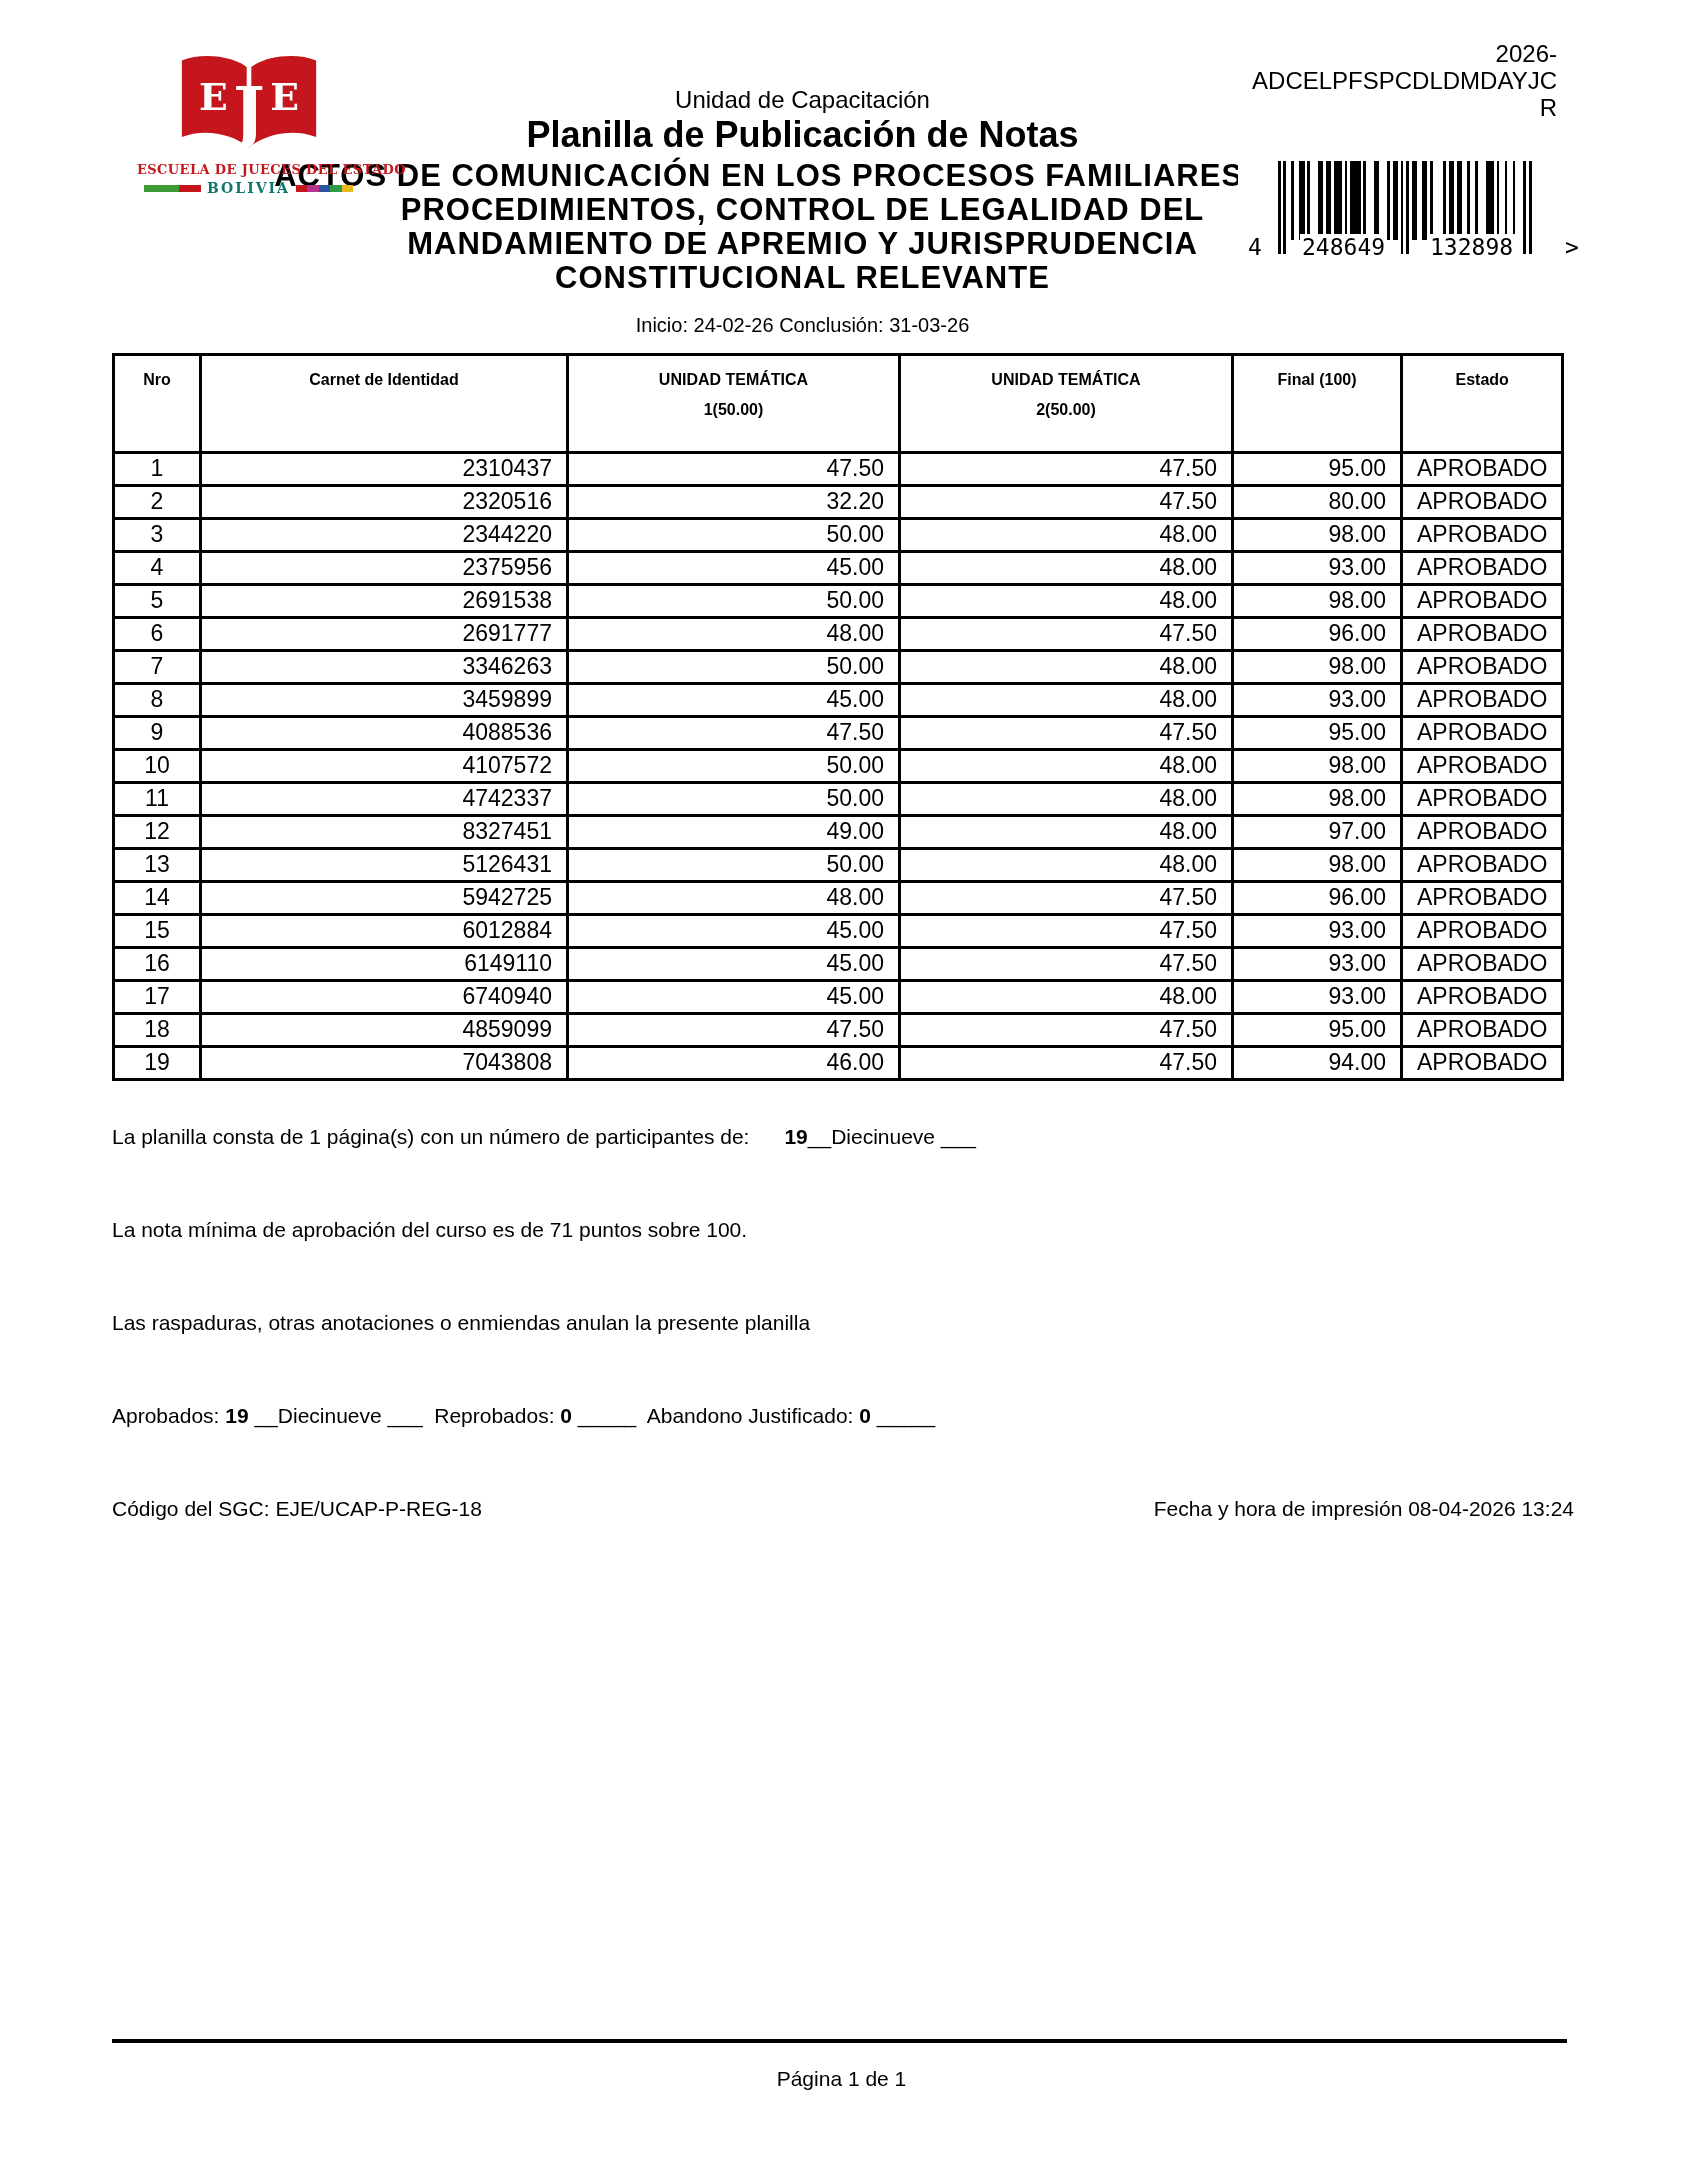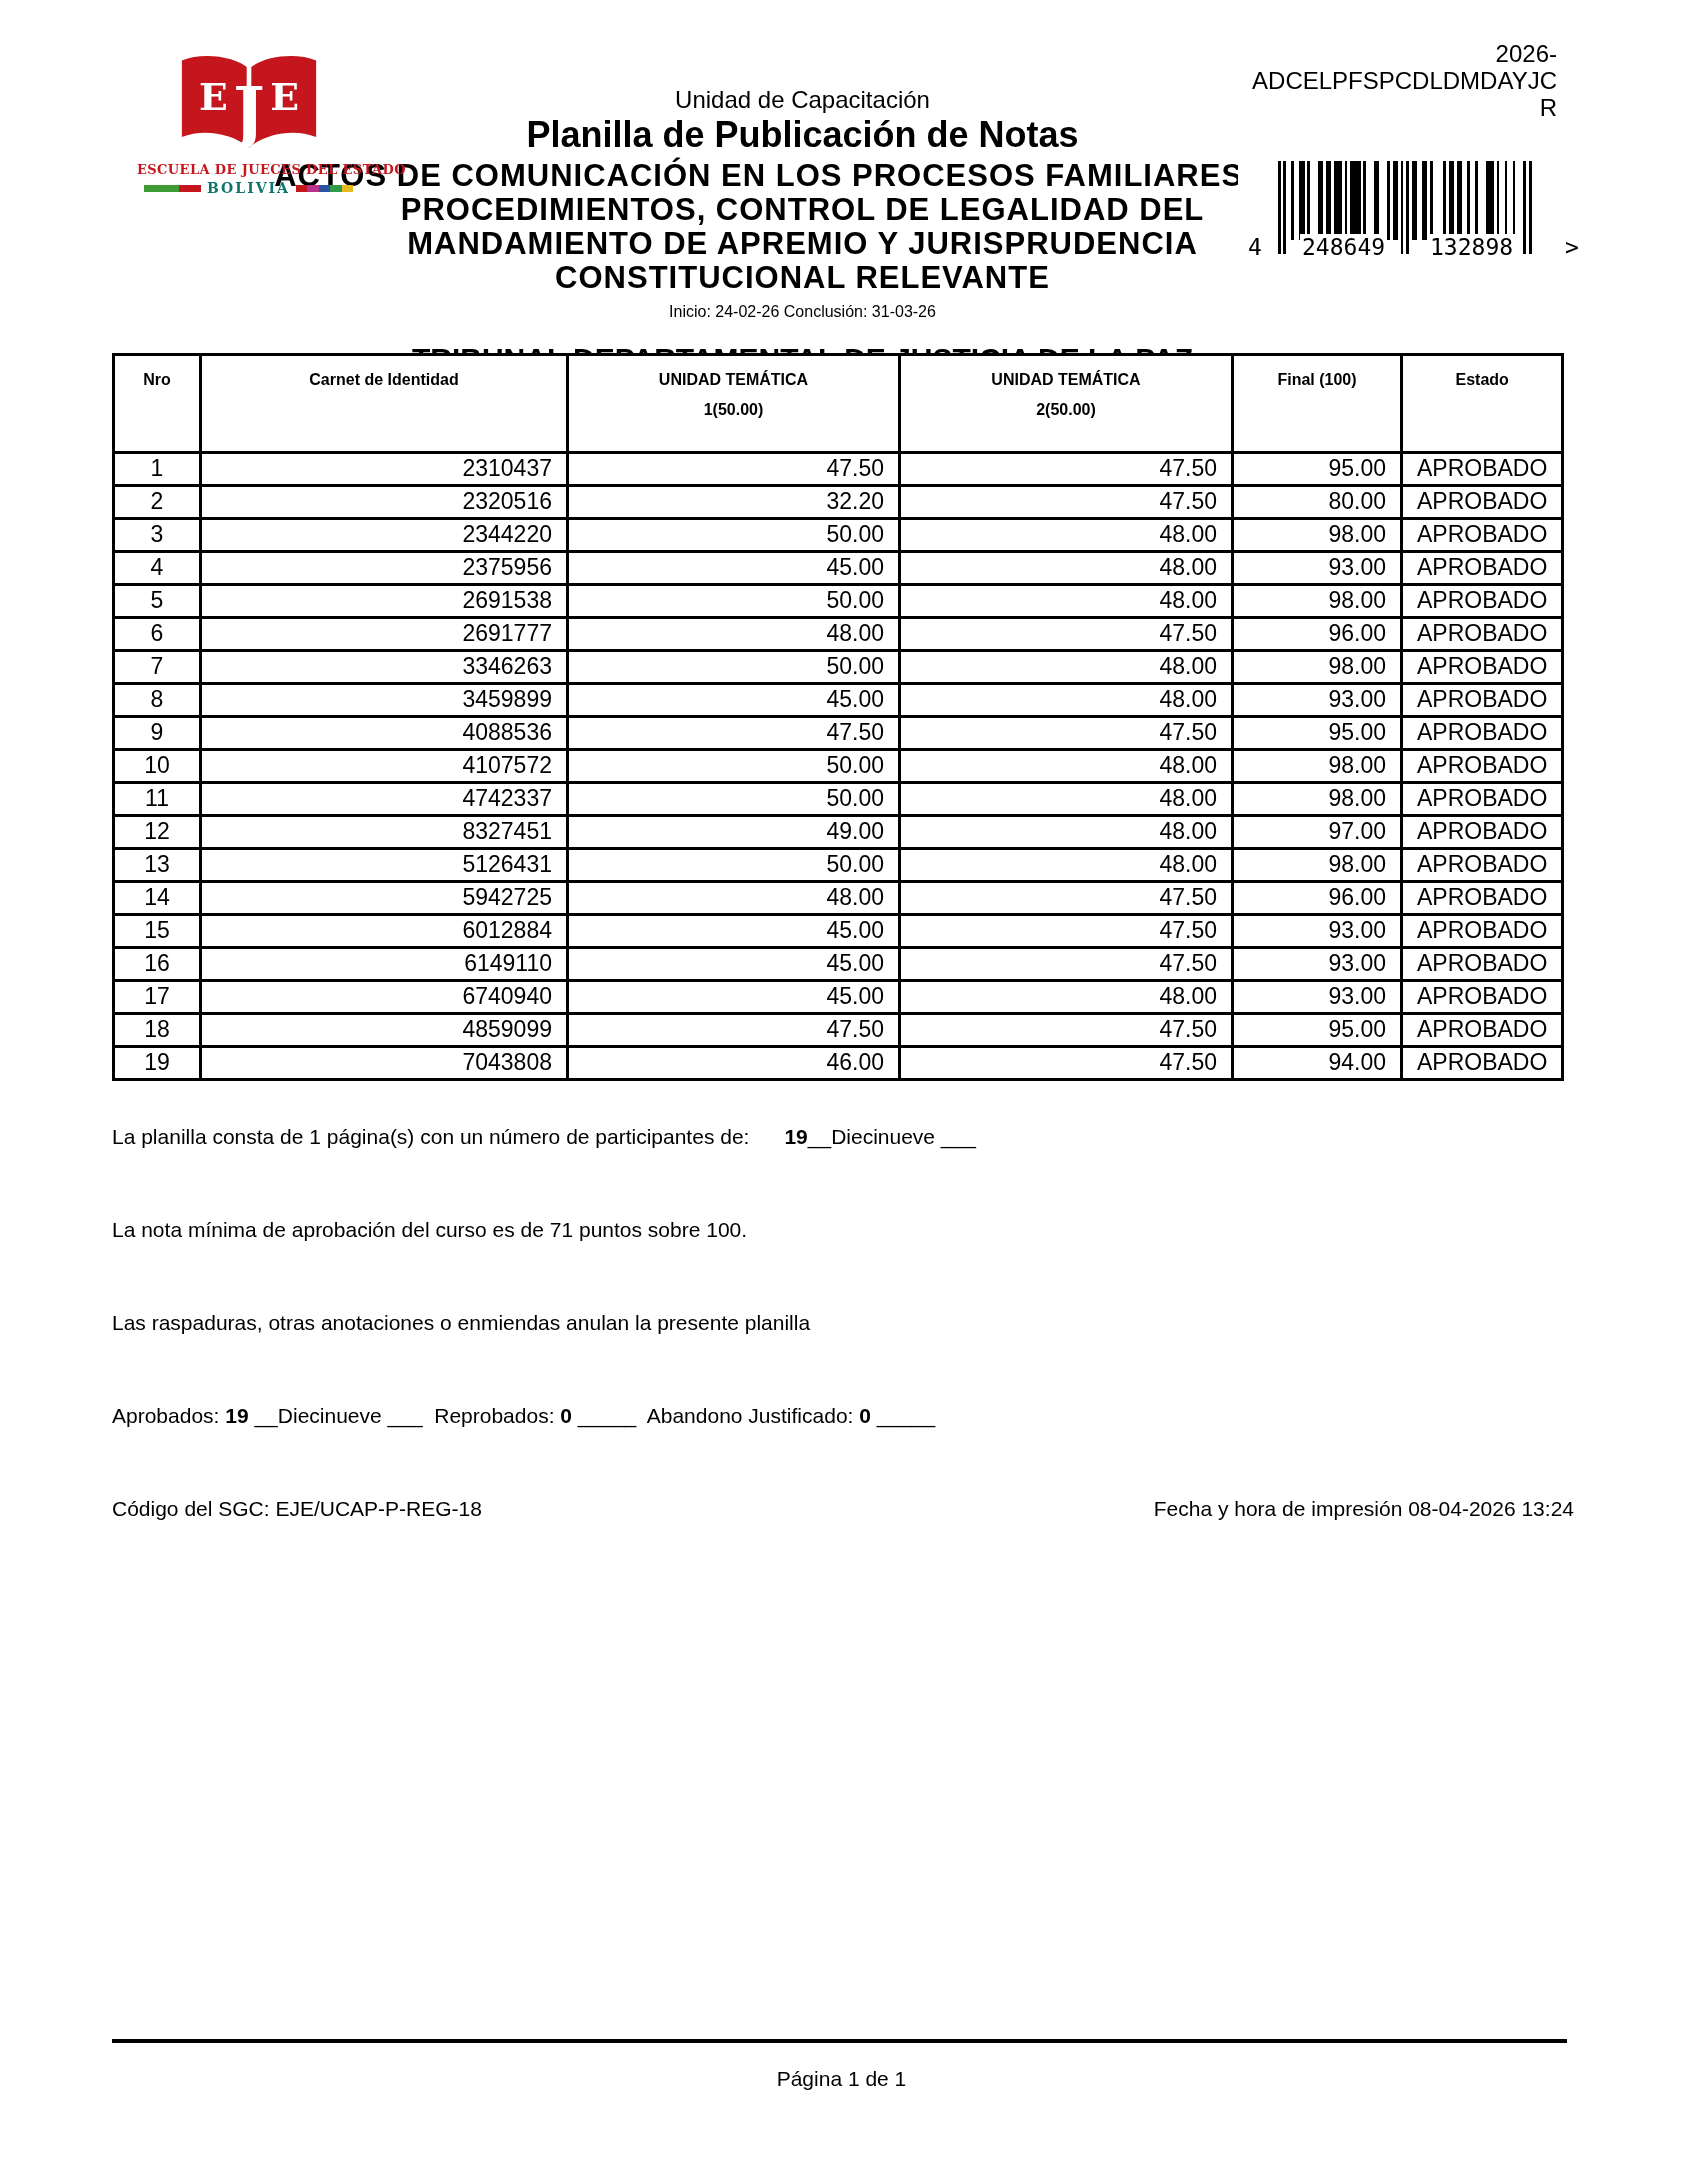--- a/index.html
+++ b/index.html
@@ -14,21 +14,21 @@
   .cbar{height:7px;width:57px;}
   .cbar-l{background:linear-gradient(90deg,#3f9c35 0 62%,#c4161c 62% 100%);}
   .cbar-r{background:linear-gradient(90deg,#c4161c 0 20%,#b5338a 20% 40%,#2b55a3 40% 60%,#2e9b48 60% 80%,#e8b820 80% 100%);}
   .country{font-family:"DejaVu Serif","Liberation Serif",serif;font-weight:bold;color:#0f766e;font-size:14px;letter-spacing:2px;}
 
   
   .header-center{position:absolute;left:112px;top:85px;width:1381px;text-align:center;z-index:1;}
   .h-unit{font-size:24px;line-height:29px;}
   .h-doc{font-size:36px;font-weight:bold;line-height:42px;}
   .h-course{font-size:31px;font-weight:bold;line-height:34px;letter-spacing:1px;margin-top:3px;}
-  .h-dates{font-size:16px;line-height:29px;margin-top:2px;}
+  .h-dates{font-size:20px;line-height:29px;margin-top:16px;}
   .h-trib{font-size:30px;font-weight:bold;line-height:33px;margin-top:16px;}
 
   
   .code-box{position:absolute;left:1238px;top:40px;width:337px;background:#fff;z-index:5;padding-bottom:8px;}
   .code-text{text-align:right;font-size:24px;line-height:27px;padding-right:18px;}
   .barcode{position:relative;margin-top:40px;margin-left:40px;height:119px;}
   .bars{display:flex;align-items:flex-start;height:93px;}
   .bars .b{background:#000;height:79px;}
   .bars .b.t{height:93px;}
   .bars .s{height:79px;}

